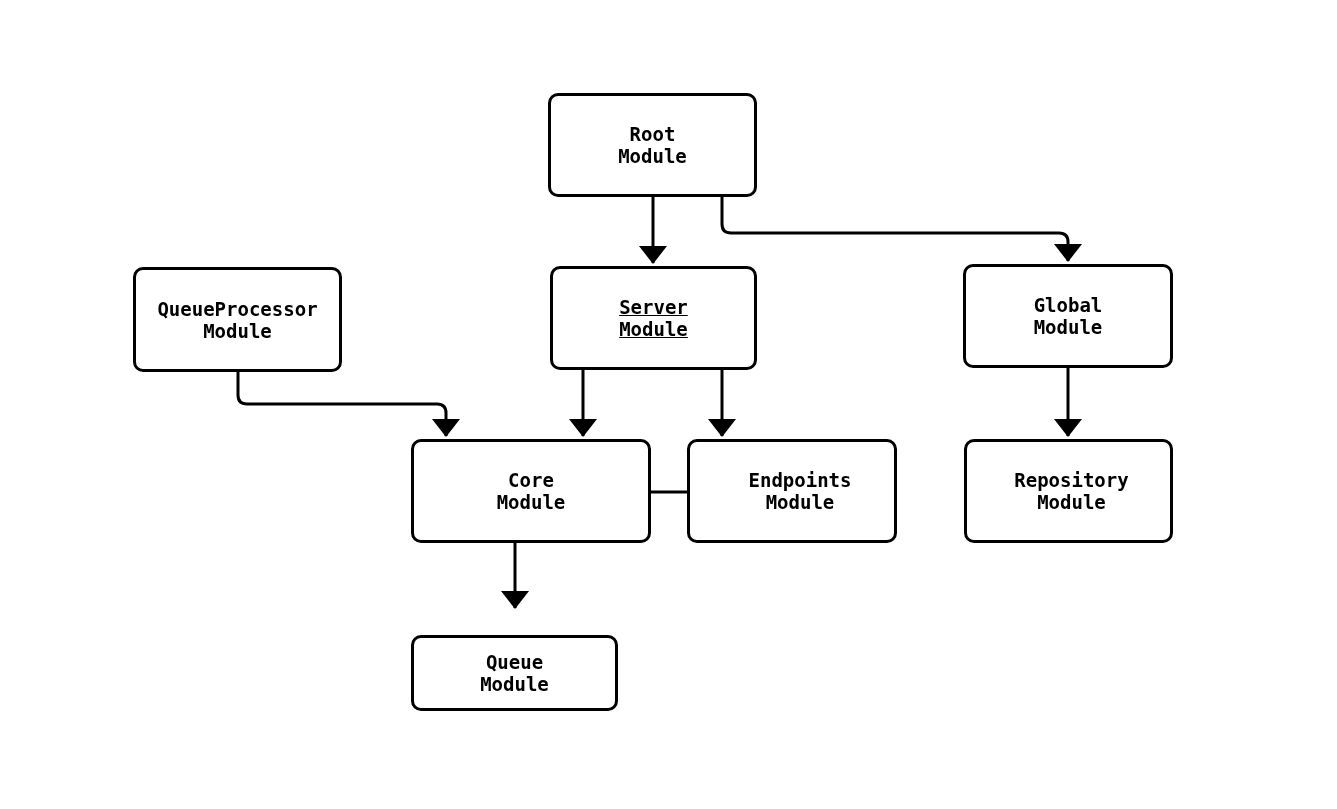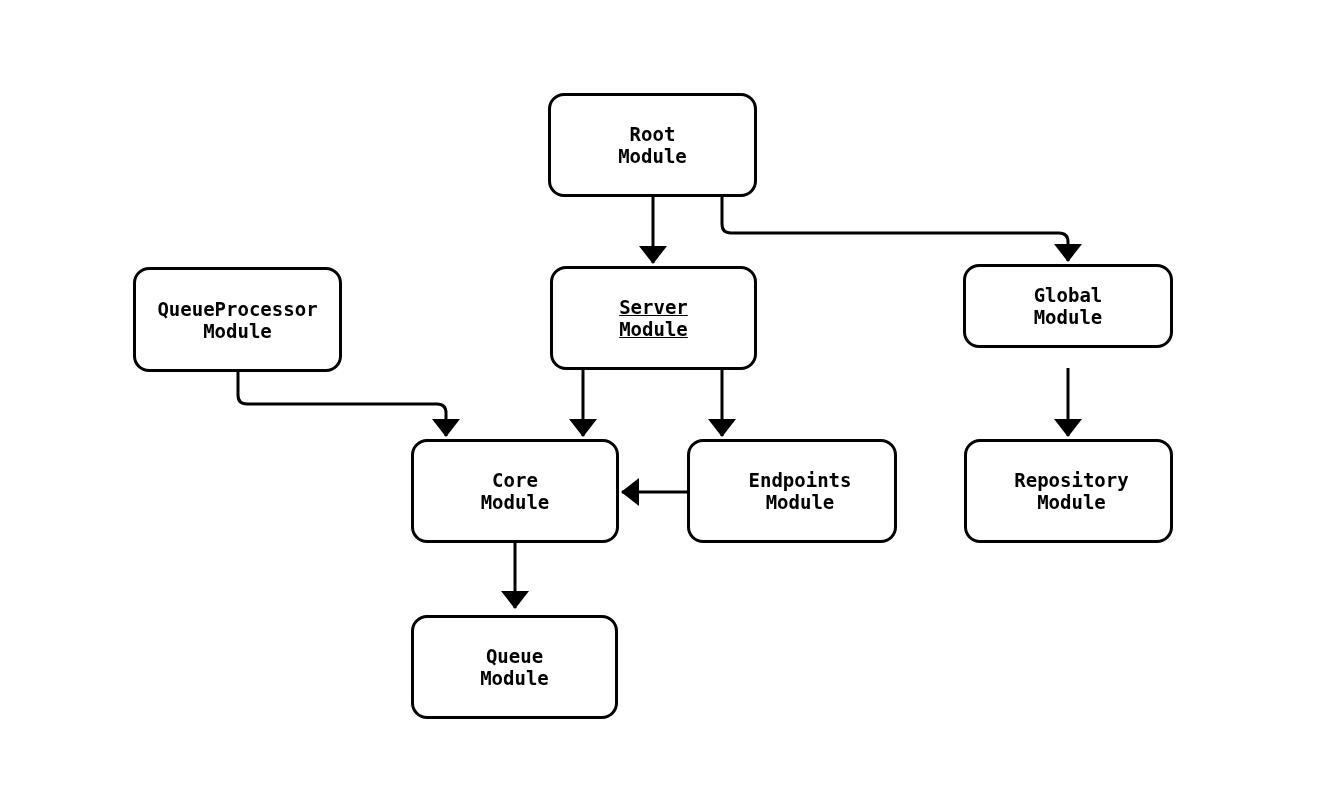--- a/index.html
+++ b/index.html
@@ -21,41 +21,41 @@
   .edges path.edge {
     fill: none;
     stroke: var(--stroke);
     stroke-width: 3;
   }
   .node {
     position: absolute;
     box-sizing: border-box;
     background: var(--bg);
     border: 3px solid var(--stroke);
-    border-radius: 16px;
+    border-radius: 10px;
     display: flex;
     align-items: center;
     justify-content: center;
   }
   .node-label {
     font-size: 19px;
     line-height: 22px;
     font-weight: bold;
     color: var(--stroke);
     text-align: center;
     white-space: pre-line;
   }
   .node-root           { left: 548px;  top: 93px;  width: 209px; height: 104px; }
   .node-queueprocessor { left: 133px;  top: 267px; width: 209px; height: 105px; justify-content: center; }
   .node-server         { left: 550px;  top: 266px; width: 207px; height: 104px; text-decoration: underline; }
-  .node-global         { left: 963px;  top: 264px; width: 210px; height: 84px; }
-  .node-core           { left: 411px;  top: 439px; width: 208px; height: 104px; }
+  .node-global         { left: 963px;  top: 264px; width: 210px; height: 104px; }
+  .node-core           { left: 411px;  top: 439px; width: 240px; height: 104px; }
   .node-endpoints      { left: 687px;  top: 439px; width: 210px; height: 104px; padding-left: 16px; }
   .node-repository     { left: 964px;  top: 439px; width: 209px; height: 104px; padding-left: 6px; }
-  .node-queue          { left: 411px;  top: 615px; width: 207px; height: 104px; }
+  .node-queue          { left: 411px;  top: 635px; width: 207px; height: 76px; }
 </style>
 </head>
 <body>
 
 <div class="canvas">
 
   <svg class="edges" width="1337" height="809" viewBox="0 0 1337 809" xmlns="http://www.w3.org/2000/svg">
     <defs>
       <marker id="arrow" markerUnits="userSpaceOnUse" markerWidth="19" markerHeight="30" viewBox="0 0 19 30" refX="17" refY="15" orient="auto">
         <path d="M0,1 L18,15 L0,29 Z" fill="#000000"></path>

